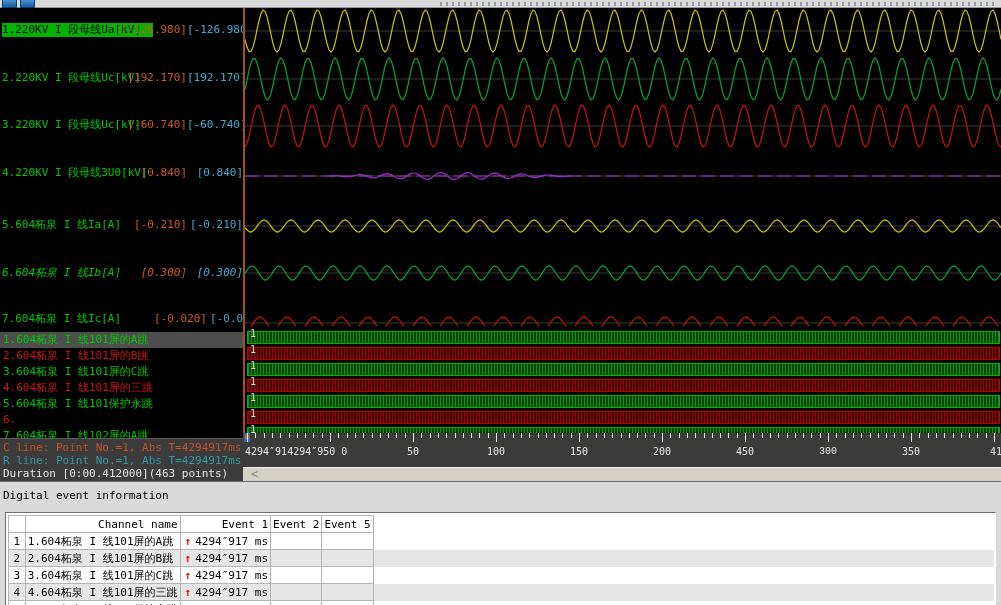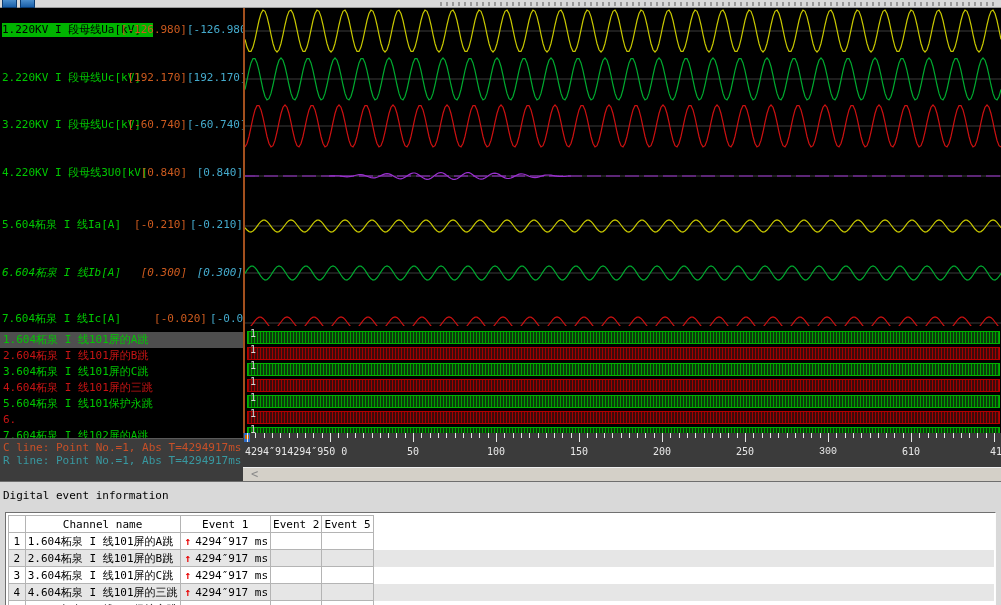--- a/index.html
+++ b/index.html
@@ -51,21 +51,21 @@
   .event-header{position:absolute;left:0;top:481px;width:1001px;height:27px;background:#d9d9d9;
                 border-top:1px solid #6e6e6e;box-sizing:border-box;padding-left:8px;}
   .event-title{position:absolute;left:3px;top:7px;color:#000;}
   .event-panel{position:absolute;left:0;top:508px;width:1001px;height:97px;background:#d9d9d9;}
   .event-box{position:absolute;left:5px;top:4px;right:5px;height:200px;background:#fff;
              border:1px solid;border-color:#707070 #fdfdfd #fdfdfd #707070;}
   table.ev{border-collapse:collapse;position:absolute;left:2px;top:2px;font-size:11px;
            font-family:"DejaVu Sans Mono","Liberation Mono",monospace;table-layout:fixed;}
   table.ev th,table.ev td{border:1px solid #b4b4b4;height:16px;padding:0 2px;white-space:nowrap;
            overflow:hidden;font-weight:normal;}
-  table.ev th{text-align:center;}
+  table.ev th{text-align:right;}
   table.ev td.num{text-align:center;}
   table.ev td.ev1{text-align:right;margin-left:8px;}
   table.ev .fill{border:none;}
   tr.stripe td{background:#e6e6e6;}
   .arrow{color:#e80000;font-weight:bold;padding:0 4px 0 2px;}
 </style>
 </head>
 <body>
 
 <div id="app">
@@ -119,20 +119,21 @@
         <div class="d-row r" style="top: 340px;">2.604柘泉 I 线101屏的B跳</div>
         <div class="d-row g" style="top: 356px;">3.604柘泉 I 线101屏的C跳</div>
         <div class="d-row r" style="top: 372px;">4.604柘泉 I 线101屏的三跳</div>
         <div class="d-row g" style="top: 388px;">5.604柘泉 I 线101保护永跳</div>
         <div class="d-row r" style="top: 404px;">6.</div>
         <div class="d-row g" style="top: 420px;">7.604柘泉 I 线102屏的A跳</div>
       </div>
     <div class="status-panel">
       <div class="status-line st-c">C line: Point No.=1, Abs T=4294917ms,  Rel T=42949</div>
       <div class="status-line st-r">R line: Point No.=1, Abs T=4294917ms,  Rel T=42949</div>
+      <div class="status-line st-d">Duration [0:00.412000](463 points)</div>
     </div>
   </div>
 
   <div class="right-area">
     <div class="wave-area">
       <svg id="wave-svg" width="756" height="318" viewBox="0 0 756 318">
           <line x1="0" y1="23" x2="756" y2="23" stroke="#3a3a3a" stroke-width="1"></line>
           <polyline points="0,31.3 2,39.1 4,43.4 6,43.4 8,39.1 10,31.3 12,21.8 14,12.5 16,5.5 18,2.1 20,3.3 22,8.6 24,17.0 26,26.6 28,35.5 30,41.8 32,44.0 34,41.8 36,35.5 38,26.6 40,17.0 42,8.6 44,3.3 46,2.1 48,5.5 50,12.5 52,21.8 54,31.3 56,39.1 58,43.4 60,43.4 62,39.1 64,31.3 66,21.8 68,12.5 70,5.5 72,2.1 74,3.3 76,8.6 78,17.0 80,26.6 82,35.5 84,41.8 86,44.0 88,41.8 90,35.5 92,26.6 94,17.0 96,8.6 98,3.3 100,2.1 102,5.5 104,12.5 106,21.8 108,31.3 110,39.1 112,43.4 114,43.4 116,39.1 118,31.3 120,21.8 122,12.5 124,5.5 126,2.1 128,3.3 130,8.6 132,17.0 134,26.6 136,35.5 138,41.8 140,44.0 142,41.8 144,35.5 146,26.6 148,17.0 150,8.6 152,3.3 154,2.1 156,5.5 158,12.5 160,21.8 162,31.3 164,39.1 166,43.4 168,43.4 170,39.1 172,31.3 174,21.8 176,12.5 178,5.5 180,2.1 182,3.3 184,8.6 186,17.0 188,26.6 190,35.5 192,41.8 194,44.0 196,41.8 198,35.5 200,26.6 202,17.0 204,8.6 206,3.3 208,2.1 210,5.5 212,12.5 214,21.8 216,31.3 218,39.1 220,43.4 222,43.4 224,39.1 226,31.3 228,21.8 230,12.5 232,5.5 234,2.1 236,3.3 238,8.6 240,17.0 242,26.6 244,35.5 246,41.8 248,44.0 250,41.8 252,35.5 254,26.6 256,17.0 258,8.6 260,3.3 262,2.1 264,5.5 266,12.5 268,21.8 270,31.3 272,39.1 274,43.4 276,43.4 278,39.1 280,31.3 282,21.8 284,12.5 286,5.5 288,2.1 290,3.3 292,8.6 294,17.0 296,26.6 298,35.5 300,41.8 302,44.0 304,41.8 306,35.5 308,26.6 310,17.0 312,8.6 314,3.3 316,2.1 318,5.5 320,12.5 322,21.8 324,31.3 326,39.1 328,43.4 330,43.4 332,39.1 334,31.3 336,21.8 338,12.5 340,5.5 342,2.1 344,3.3 346,8.6 348,17.0 350,26.6 352,35.5 354,41.8 356,44.0 358,41.8 360,35.5 362,26.6 364,17.0 366,8.6 368,3.3 370,2.1 372,5.5 374,12.5 376,21.8 378,31.3 380,39.1 382,43.4 384,43.4 386,39.1 388,31.3 390,21.8 392,12.5 394,5.5 396,2.1 398,3.3 400,8.6 402,17.0 404,26.6 406,35.5 408,41.8 410,44.0 412,41.8 414,35.5 416,26.6 418,17.0 420,8.6 422,3.3 424,2.1 426,5.5 428,12.5 430,21.8 432,31.3 434,39.1 436,43.4 438,43.4 440,39.1 442,31.3 444,21.8 446,12.5 448,5.5 450,2.1 452,3.3 454,8.6 456,17.0 458,26.6 460,35.5 462,41.8 464,44.0 466,41.8 468,35.5 470,26.6 472,17.0 474,8.6 476,3.3 478,2.1 480,5.5 482,12.5 484,21.8 486,31.3 488,39.1 490,43.4 492,43.4 494,39.1 496,31.3 498,21.8 500,12.5 502,5.5 504,2.1 506,3.3 508,8.6 510,17.0 512,26.6 514,35.5 516,41.8 518,44.0 520,41.8 522,35.5 524,26.6 526,17.0 528,8.6 530,3.3 532,2.1 534,5.5 536,12.5 538,21.8 540,31.3 542,39.1 544,43.4 546,43.4 548,39.1 550,31.3 552,21.8 554,12.5 556,5.5 558,2.1 560,3.3 562,8.6 564,17.0 566,26.6 568,35.5 570,41.8 572,44.0 574,41.8 576,35.5 578,26.6 580,17.0 582,8.6 584,3.3 586,2.1 588,5.5 590,12.5 592,21.8 594,31.3 596,39.1 598,43.4 600,43.4 602,39.1 604,31.3 606,21.8 608,12.5 610,5.5 612,2.1 614,3.3 616,8.6 618,17.0 620,26.6 622,35.5 624,41.8 626,44.0 628,41.8 630,35.5 632,26.6 634,17.0 636,8.6 638,3.3 640,2.1 642,5.5 644,12.5 646,21.8 648,31.3 650,39.1 652,43.4 654,43.4 656,39.1 658,31.3 660,21.8 662,12.5 664,5.5 666,2.1 668,3.3 670,8.6 672,17.0 674,26.6 676,35.5 678,41.8 680,44.0 682,41.8 684,35.5 686,26.6 688,17.0 690,8.6 692,3.3 694,2.1 696,5.5 698,12.5 700,21.8 702,31.3 704,39.1 706,43.4 708,43.4 710,39.1 712,31.3 714,21.8 716,12.5 718,5.5 720,2.1 722,3.3 724,8.6 726,17.0 728,26.6 730,35.5 732,41.8 734,44.0 736,41.8 738,35.5 740,26.6 742,17.0 744,8.6 746,3.3 748,2.1 750,5.5 752,12.5 754,21.8 756,31.3" fill="none" stroke="#c8c800" stroke-width="1.2"></polyline>
           <line x1="0" y1="71" x2="756" y2="71" stroke="#3a3a3a" stroke-width="1"></line>
           <polyline points="0,81.5 2,72.2 4,62.7 6,54.9 8,50.6 10,50.6 12,54.9 14,62.7 16,72.2 18,81.5 20,88.5 22,91.9 24,90.7 26,85.4 28,77.0 30,67.4 32,58.5 34,52.2 36,50.0 38,52.2 40,58.5 42,67.4 44,77.0 46,85.4 48,90.7 50,91.9 52,88.5 54,81.5 56,72.2 58,62.7 60,54.9 62,50.6 64,50.6 66,54.9 68,62.7 70,72.2 72,81.5 74,88.5 76,91.9 78,90.7 80,85.4 82,77.0 84,67.4 86,58.5 88,52.2 90,50.0 92,52.2 94,58.5 96,67.4 98,77.0 100,85.4 102,90.7 104,91.9 106,88.5 108,81.5 110,72.2 112,62.7 114,54.9 116,50.6 118,50.6 120,54.9 122,62.7 124,72.2 126,81.5 128,88.5 130,91.9 132,90.7 134,85.4 136,77.0 138,67.4 140,58.5 142,52.2 144,50.0 146,52.2 148,58.5 150,67.4 152,77.0 154,85.4 156,90.7 158,91.9 160,88.5 162,81.5 164,72.2 166,62.7 168,54.9 170,50.6 172,50.6 174,54.9 176,62.7 178,72.2 180,81.5 182,88.5 184,91.9 186,90.7 188,85.4 190,77.0 192,67.4 194,58.5 196,52.2 198,50.0 200,52.2 202,58.5 204,67.4 206,77.0 208,85.4 210,90.7 212,91.9 214,88.5 216,81.5 218,72.2 220,62.7 222,54.9 224,50.6 226,50.6 228,54.9 230,62.7 232,72.2 234,81.5 236,88.5 238,91.9 240,90.7 242,85.4 244,77.0 246,67.4 248,58.5 250,52.2 252,50.0 254,52.2 256,58.5 258,67.4 260,77.0 262,85.4 264,90.7 266,91.9 268,88.5 270,81.5 272,72.2 274,62.7 276,54.9 278,50.6 280,50.6 282,54.9 284,62.7 286,72.2 288,81.5 290,88.5 292,91.9 294,90.7 296,85.4 298,77.0 300,67.4 302,58.5 304,52.2 306,50.0 308,52.2 310,58.5 312,67.4 314,77.0 316,85.4 318,90.7 320,91.9 322,88.5 324,81.5 326,72.2 328,62.7 330,54.9 332,50.6 334,50.6 336,54.9 338,62.7 340,72.2 342,81.5 344,88.5 346,91.9 348,90.7 350,85.4 352,77.0 354,67.4 356,58.5 358,52.2 360,50.0 362,52.2 364,58.5 366,67.4 368,77.0 370,85.4 372,90.7 374,91.9 376,88.5 378,81.5 380,72.2 382,62.7 384,54.9 386,50.6 388,50.6 390,54.9 392,62.7 394,72.2 396,81.5 398,88.5 400,91.9 402,90.7 404,85.4 406,77.0 408,67.4 410,58.5 412,52.2 414,50.0 416,52.2 418,58.5 420,67.4 422,77.0 424,85.4 426,90.7 428,91.9 430,88.5 432,81.5 434,72.2 436,62.7 438,54.9 440,50.6 442,50.6 444,54.9 446,62.7 448,72.2 450,81.5 452,88.5 454,91.9 456,90.7 458,85.4 460,77.0 462,67.4 464,58.5 466,52.2 468,50.0 470,52.2 472,58.5 474,67.4 476,77.0 478,85.4 480,90.7 482,91.9 484,88.5 486,81.5 488,72.2 490,62.7 492,54.9 494,50.6 496,50.6 498,54.9 500,62.7 502,72.2 504,81.5 506,88.5 508,91.9 510,90.7 512,85.4 514,77.0 516,67.4 518,58.5 520,52.2 522,50.0 524,52.2 526,58.5 528,67.4 530,77.0 532,85.4 534,90.7 536,91.9 538,88.5 540,81.5 542,72.2 544,62.7 546,54.9 548,50.6 550,50.6 552,54.9 554,62.7 556,72.2 558,81.5 560,88.5 562,91.9 564,90.7 566,85.4 568,77.0 570,67.4 572,58.5 574,52.2 576,50.0 578,52.2 580,58.5 582,67.4 584,77.0 586,85.4 588,90.7 590,91.9 592,88.5 594,81.5 596,72.2 598,62.7 600,54.9 602,50.6 604,50.6 606,54.9 608,62.7 610,72.2 612,81.5 614,88.5 616,91.9 618,90.7 620,85.4 622,77.0 624,67.4 626,58.5 628,52.2 630,50.0 632,52.2 634,58.5 636,67.4 638,77.0 640,85.4 642,90.7 644,91.9 646,88.5 648,81.5 650,72.2 652,62.7 654,54.9 656,50.6 658,50.6 660,54.9 662,62.7 664,72.2 666,81.5 668,88.5 670,91.9 672,90.7 674,85.4 676,77.0 678,67.4 680,58.5 682,52.2 684,50.0 686,52.2 688,58.5 690,67.4 692,77.0 694,85.4 696,90.7 698,91.9 700,88.5 702,81.5 704,72.2 706,62.7 708,54.9 710,50.6 712,50.6 714,54.9 716,62.7 718,72.2 720,81.5 722,88.5 724,91.9 726,90.7 728,85.4 730,77.0 732,67.4 734,58.5 736,52.2 738,50.0 740,52.2 742,58.5 744,67.4 746,77.0 748,85.4 750,90.7 752,91.9 754,88.5 756,81.5" fill="none" stroke="#00aa30" stroke-width="1.2"></polyline>
@@ -265,23 +266,23 @@
         <div class="tick minor" style="left: 717.8px;"></div>
         <div class="tick minor" style="left: 726.1px;"></div>
         <div class="tick minor" style="left: 734.4px;"></div>
         <div class="tick minor" style="left: 742.7px;"></div>
         <div class="tick major" style="left: 751px;"></div>
         <span class="tick-label" style="left: 2px;">4294″914294″950 0</span>
         <span class="tick-label c" style="left: 170px;">50</span>
         <span class="tick-label c" style="left: 253px;">100</span>
         <span class="tick-label c" style="left: 336px;">150</span>
         <span class="tick-label c" style="left: 419px;">200</span>
-        <span class="tick-label c" style="left: 502px;">250</span>
+        <span class="tick-label c" style="left: 502px;">450</span>
         <span class="tick-label c" style="left: 585px; font-family: Liberation Mono, monospace;">300</span>
-        <span class="tick-label c" style="left: 668px;">610</span>
+        <span class="tick-label c" style="left: 668px;">350</span>
         <span class="tick-label" style="left: 747px;">41</span>
       </div>
     <div class="scroll-strip">
       <div class="scroll-arrow">&lt;</div>
     </div>
   </div>
 
   <div class="event-header">
     <div class="event-title">Digital event information</div>
   </div>

